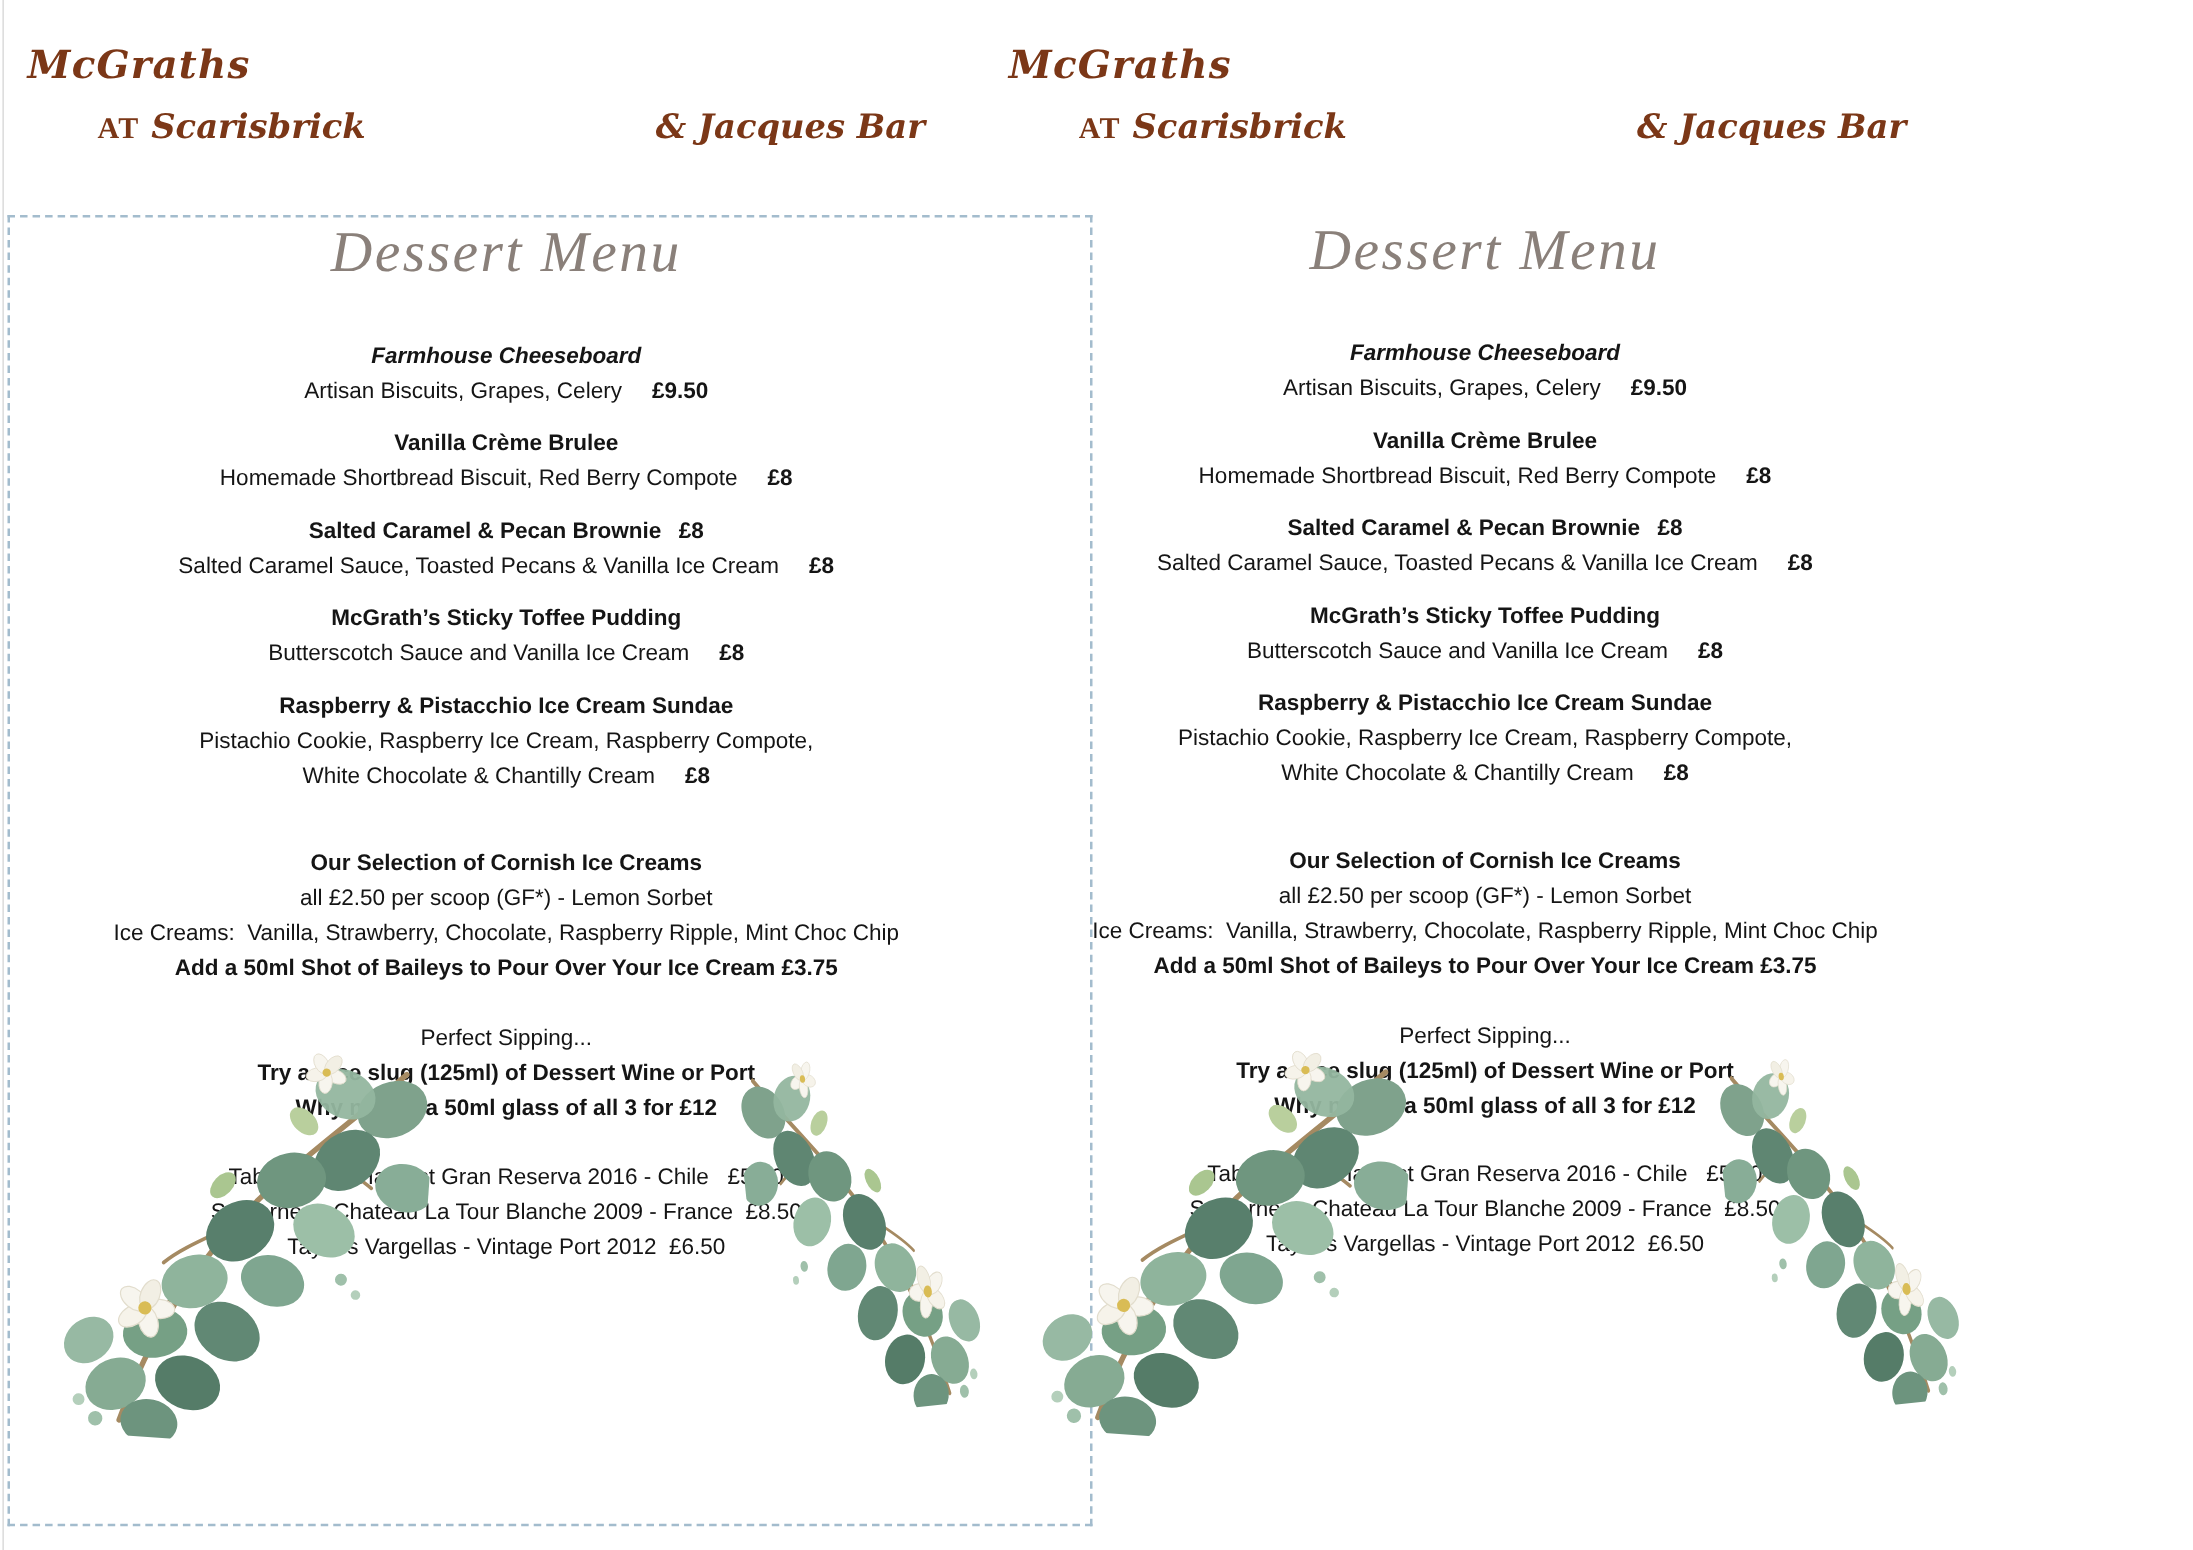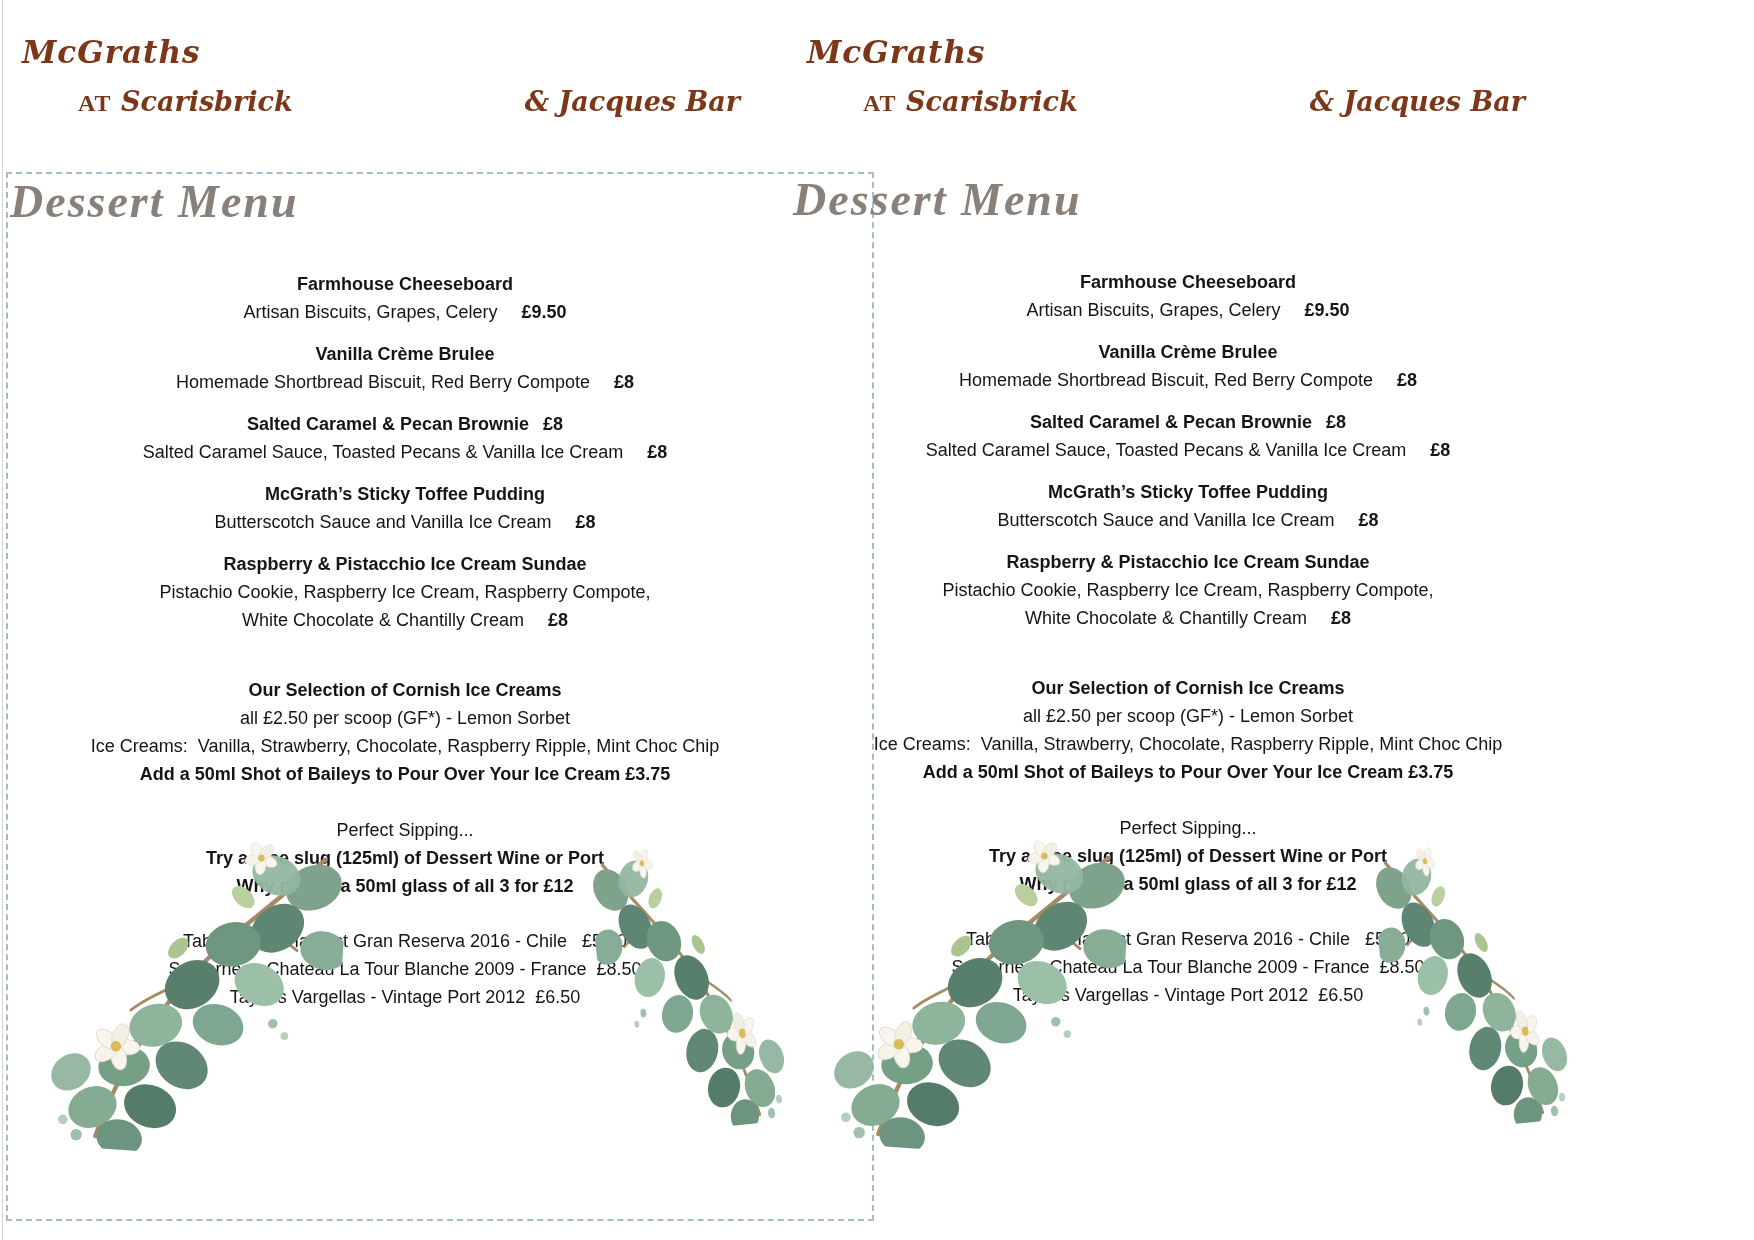--- a/index.html
+++ b/index.html
@@ -30,28 +30,29 @@
   .brand-loc{white-space:pre;}
   .at-prefix{
     font-family:"Liberation Serif",serif;font-style:normal;font-weight:bold;
     font-size:24px;color:var(--brand-brown);letter-spacing:1px;
   }
   .brand-loc .script,.brand-bar{font-size:27px;}
   .menu-box{position:absolute;left:6px;top:172px;width:868px;height:1049px;}
   .menu-box.outlined{border:2px dashed var(--dashed-border);}
   .menu-content{position:absolute;left:2px;top:4px;width:790px;}
   .menu-title{
-    font-family:"Liberation Serif",serif;font-style:italic;font-weight:bold;
+    text-align:center;
+    font-family:"Liberation Serif",serif;font-style:italic;font-weight:normal;
     font-size:46px;line-height:48px;color:var(--title-gray);letter-spacing:2px;
   }
   .menu-lines{margin-top:44px;}
   .line{height:28px;line-height:28px;font-size:18px;text-align:center;}
   .line span{white-space:pre;}
   .line.t{font-weight:bold;}
-  .line.ti{font-weight:bold;}
+  .line.ti{font-weight:bold;font-style:italic;}
   .price{font-weight:bold;margin-left:24px;margin-top:12px;}
   .line.t .price{margin-left:14px;}
   .g14{margin-top:14px;}
   .g27{margin-top:27px;}
   .g28{margin-top:28px;}
   .g42{margin-top:42px;text-align:center;}
   .decor{position:absolute;pointer-events:none;}
   .decor-left{left:26px;top:650px;width:306px;height:330px;transform:rotate(4deg);}
   .decor-right{left:592px;top:660px;width:190px;height:295px;transform:scaleX(-1) rotate(6deg);}
 </style>

